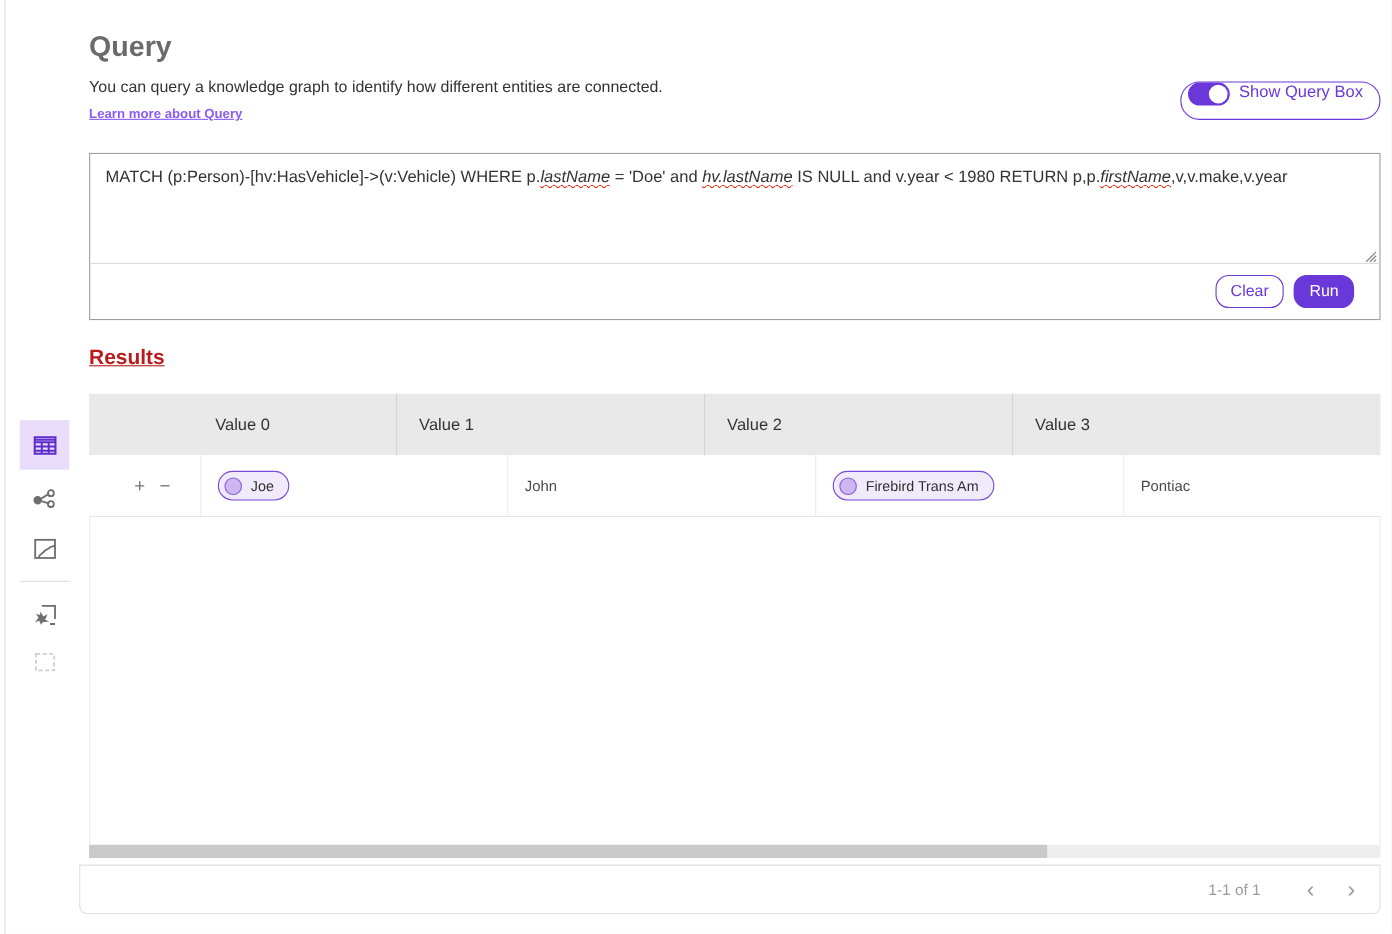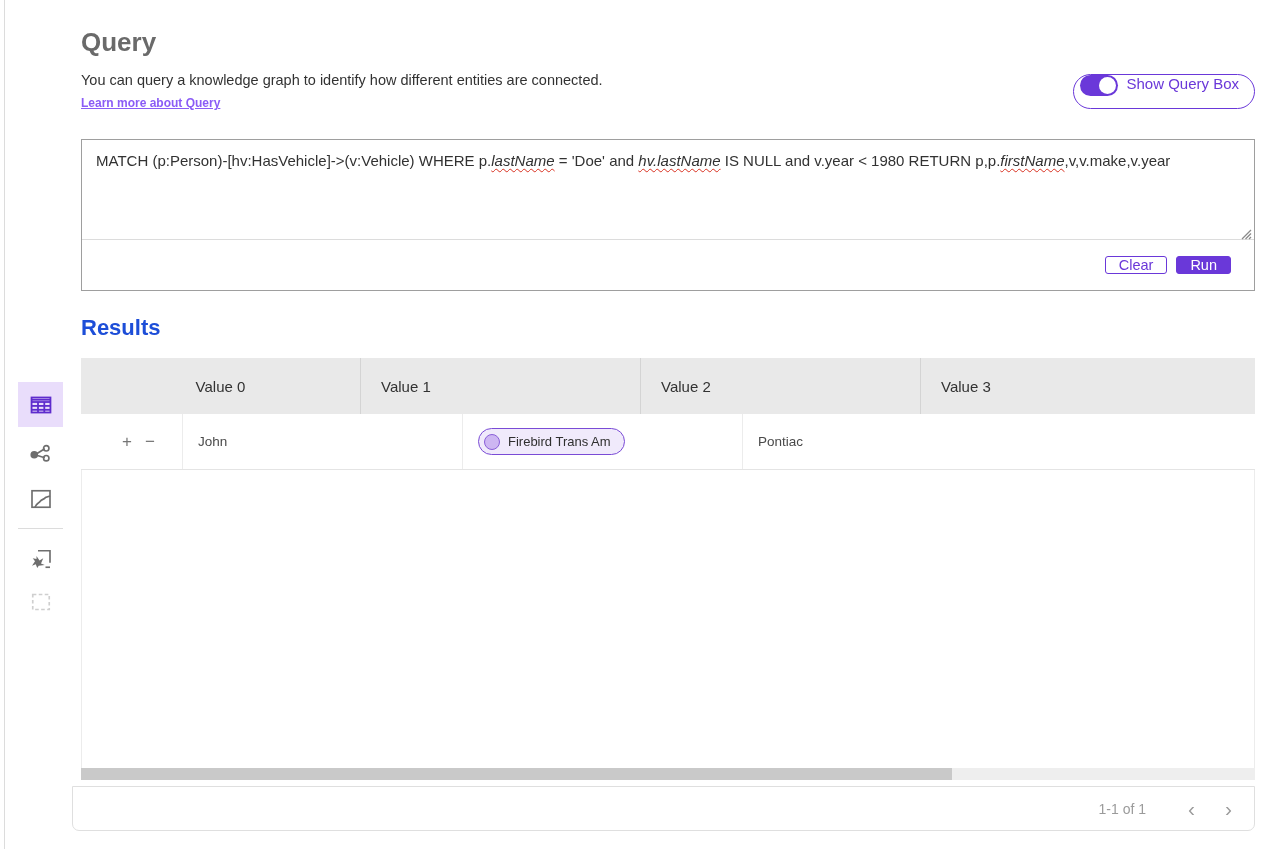--- a/index.html
+++ b/index.html
@@ -24,26 +24,26 @@
   .toggle-pill { position:absolute; top:74px; right:0; height:35px; display:flex; gap:8px; padding:0 15px 0 6px; border:1px solid #6a38d9; border-radius:18px; color:#6a38d9; font-size:15px; cursor:pointer; background:#fff; }
   .switch { position:relative; width:38px; height:21px; border-radius:11px; background:#6a38d9; flex:0 0 auto; }
   .switch .knob { position:absolute; top:2px; right:2px; width:17px; height:17px; border-radius:50%; background:#ffffff; }
 
   
   .query-box { position:absolute; top:139px; left:0; width:1174px; height:152px; border:1px solid #9e9e9e; background:#fff; }
   .query-editor { position:relative; height:100px; border-bottom:1px solid #dcdcdc; padding:10px 14px; font-size:15px; color:#323232; line-height:1.4; white-space:pre-wrap; overflow:hidden; cursor:text; }
   .sq { text-decoration:underline wavy #d83020 1px; text-decoration-skip-ink:none; text-underline-offset:2px;font-style:italic; }
   .resize-handle { position:absolute; right:2px; top:86px; width:13px; height:13px; cursor:nwse-resize; }
   .query-footer { height:50px; display:flex; align-items:center; justify-content:flex-end; gap:9px; padding-right:23px; }
-  .btn { height:18px; padding:0 13px; font-size:14.5px; font-family:"Liberation Sans", sans-serif; border-radius:3px; cursor:pointer;text-align:center; }
+  .btn { height:30px; padding:0 13px; font-size:14.5px; font-family:"Liberation Sans", sans-serif; border-radius:12px; cursor:pointer;text-align:center; }
   .btn-outline { background:#ffffff; border:1px solid #6a38d9; color:#6a38d9; }
   .btn-fill { background:#6a38d9; border:1px solid #6a38d9; color:#ffffff; }
 
   
-  .results-title { position:absolute; top:315px; left:0; font-size:22px; font-weight:700; color:#1d4ed8; }
+  .results-title { position:absolute; top:315px; left:0; font-size:19px; font-weight:700; color:#b91c1c;text-decoration:underline; }
   .rtable { position:absolute; top:358px; left:0; width:1174px; }
   .thead { display:flex; height:56px; background:#e9e9e9; }
   .th { display:flex; align-items:center; font-size:15px; color:#323232; border-left:1px solid #d4d4d4; padding-left:20px; }
   .th:first-child { border-left:none; justify-content:center; padding-left:0; }
   .trow { display:flex; height:56px; background:#ffffff; border-bottom:1px solid #e4e4e4; }
   .td { display:flex; align-items:center; font-size:13.5px; color:#4a4a4a; border-left:1px solid #ececec; padding-left:15px; }
   .td:first-child { border-left:none; }
   .c-sel { width:101px; flex:0 0 auto; }
   .c-v0, .c-v1, .c-v2 { width:280px; flex:0 0 auto; }
   .c-v0 { width:279px; }
@@ -153,20 +153,26 @@
         <div class="th c-v2">Value 2</div>
         <div class="th c-v3">Value 3</div>
       </div>
       <div class="trow">
         <div class="td c-sel">
           <span class="sel-ops">
             <button class="op">+</button>
             <button class="op">−</button>
           </span>
         </div>
+        <div class="td c-v0">
+          <span class="chip">
+            <span class="dot"></span>
+            <span>Joe</span>
+          </span>
+        </div>
         <div class="td c-v1">John</div>
         <div class="td c-v2">
           <span class="chip">
             <span class="dot"></span>
             <span>Firebird Trans Am</span>
           </span>
         </div>
         <div class="td c-v3">Pontiac</div>
       </div>
       <div class="tbody-empty"></div>

